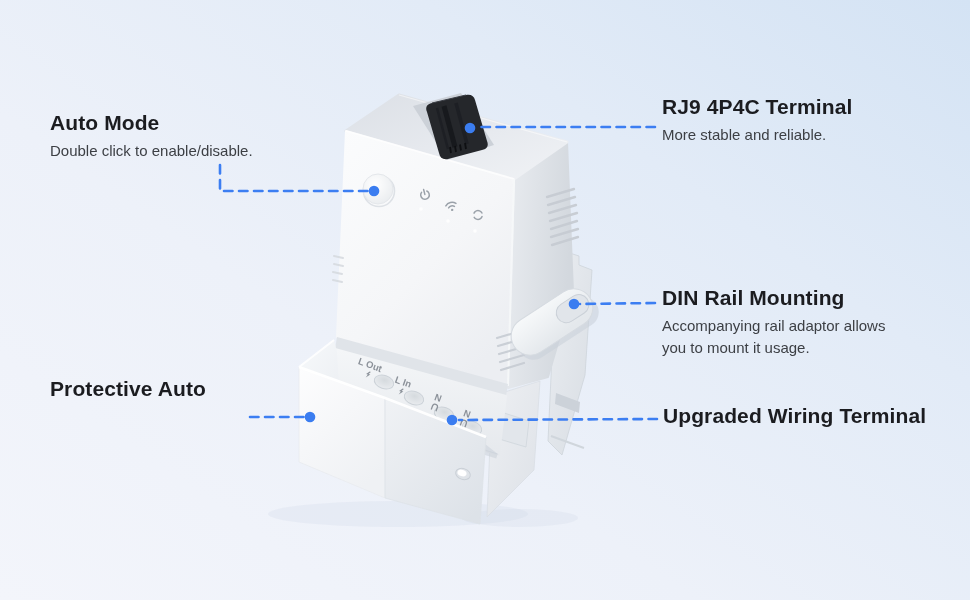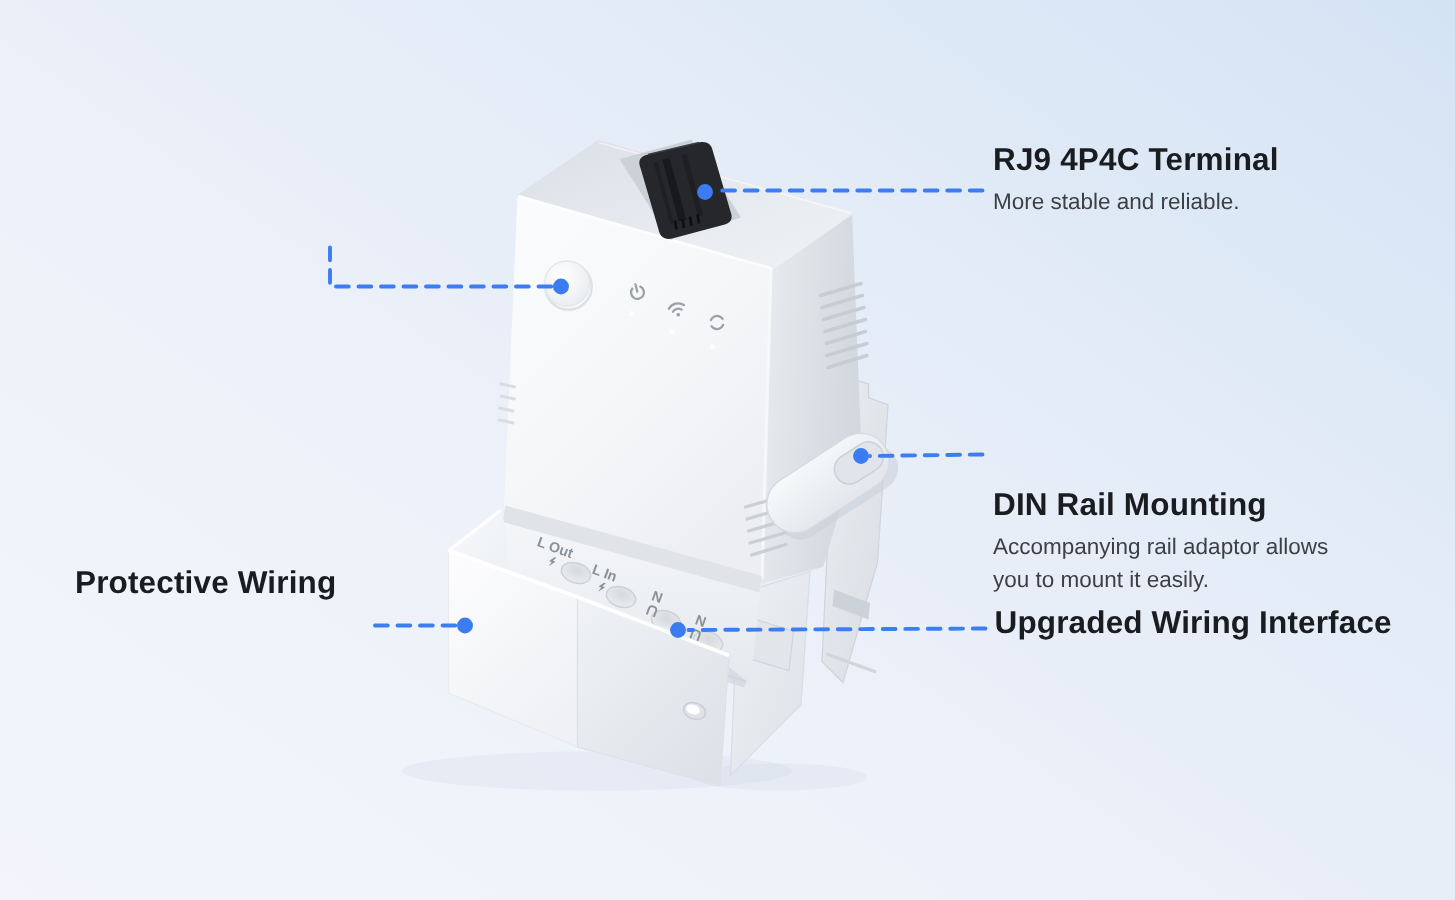--- a/index.html
+++ b/index.html
@@ -17,21 +17,21 @@
     font-size:21px;line-height:25px;
     font-weight:700;color:#1b1c20;letter-spacing:.1px;
   }
   .callout p{
     margin:0;
     font-size:15px;line-height:22px;
     color:#3c3f44;
   }
   .co-auto{left:50px;top:110px;width:270px;}
   .co-rj9{left:662px;top:94px;width:260px;}
-  .co-din{left:662px;top:285px;width:236px;margin-top:39px;}
+  .co-din{left:662px;top:285px;width:236px;}
   .co-wiring{left:663px;top:403px;width:306px;}
   .co-cover{left:50px;top:376px;width:200px;}
 </style>
 </head>
 <body>
 
 <div class="stage">
 
   <svg width="970" height="600" viewBox="0 0 970 600">
     <defs>
@@ -232,32 +232,36 @@
     </g>
     <g fill="#3b7df0">
       <circle cx="374" cy="191" r="5.3"></circle>
       <circle cx="470" cy="128" r="5.3"></circle>
       <circle cx="574" cy="304" r="5.3"></circle>
       <circle cx="452" cy="420" r="5.3"></circle>
       <circle cx="310" cy="417" r="5.3"></circle>
     </g>
   </svg>
 
+  <div class="callout co-auto">
+    <h2>Auto Mode</h2>
+    <p>Double click to enable/disable.</p>
+  </div>
 
   <div class="callout co-rj9">
     <h2>RJ9 4P4C Terminal</h2>
     <p>More stable and reliable.</p>
   </div>
 
   <div class="callout co-din">
     <h2>DIN Rail Mounting</h2>
-    <p>Accompanying rail adaptor allows you to mount it easily.</p>
+    <p>Accompanying rail adaptor allows you to mount it usage.</p>
   </div>
 
   <div class="callout co-wiring">
-    <h2>Upgraded Wiring Interface</h2>
+    <h2>Upgraded Wiring Terminal</h2>
   </div>
 
   <div class="callout co-cover">
-    <h2>Protective Wiring</h2>
+    <h2>Protective Auto</h2>
   </div>
 
 </div>
 
 </body></html>

